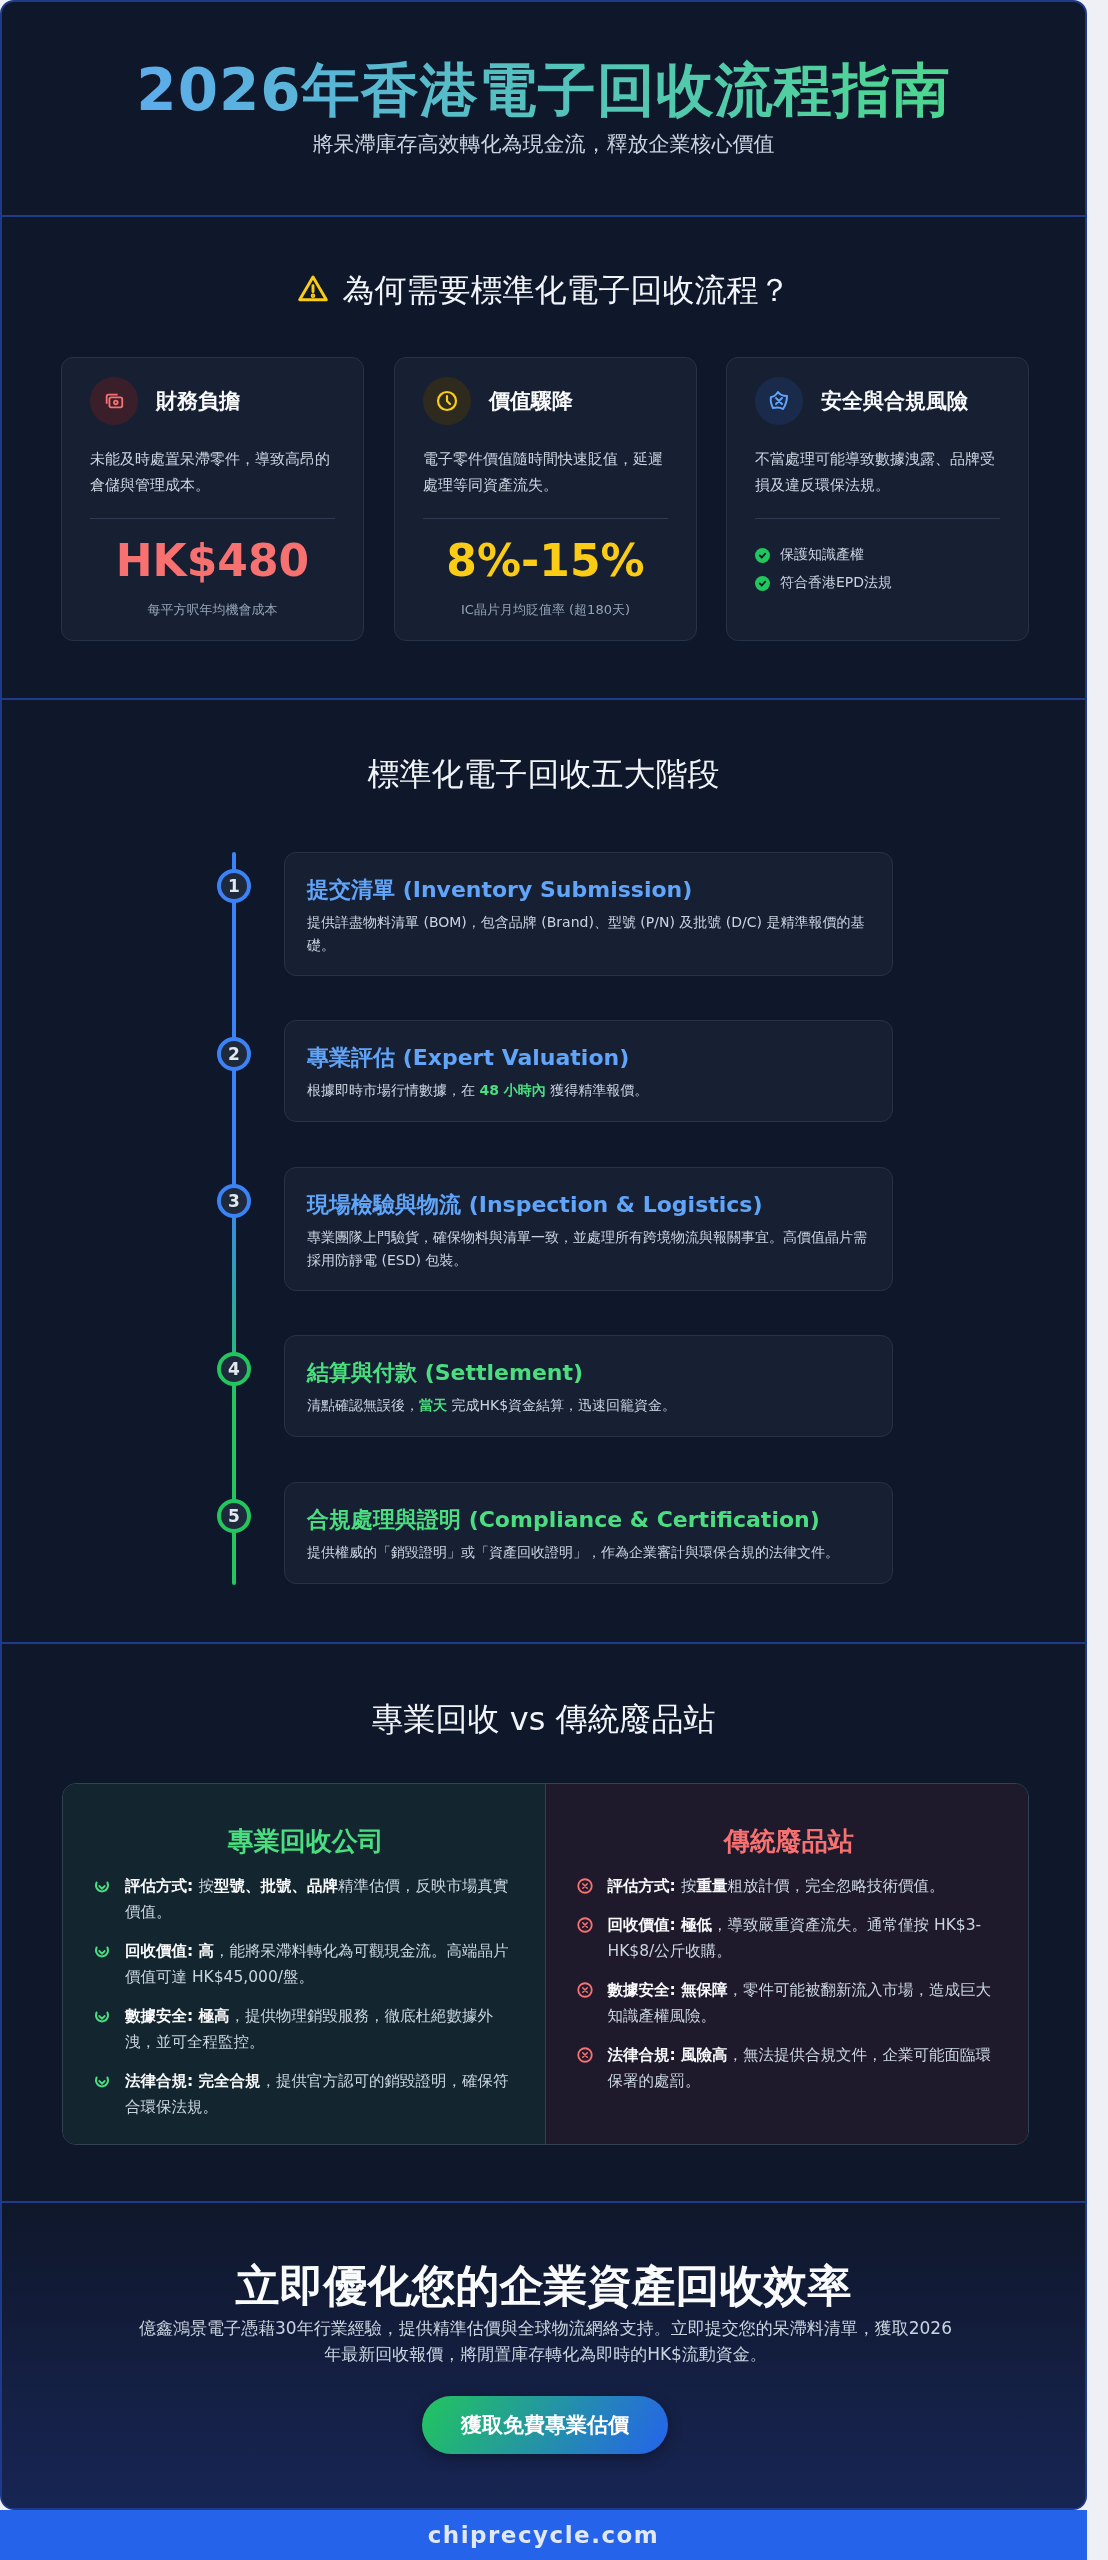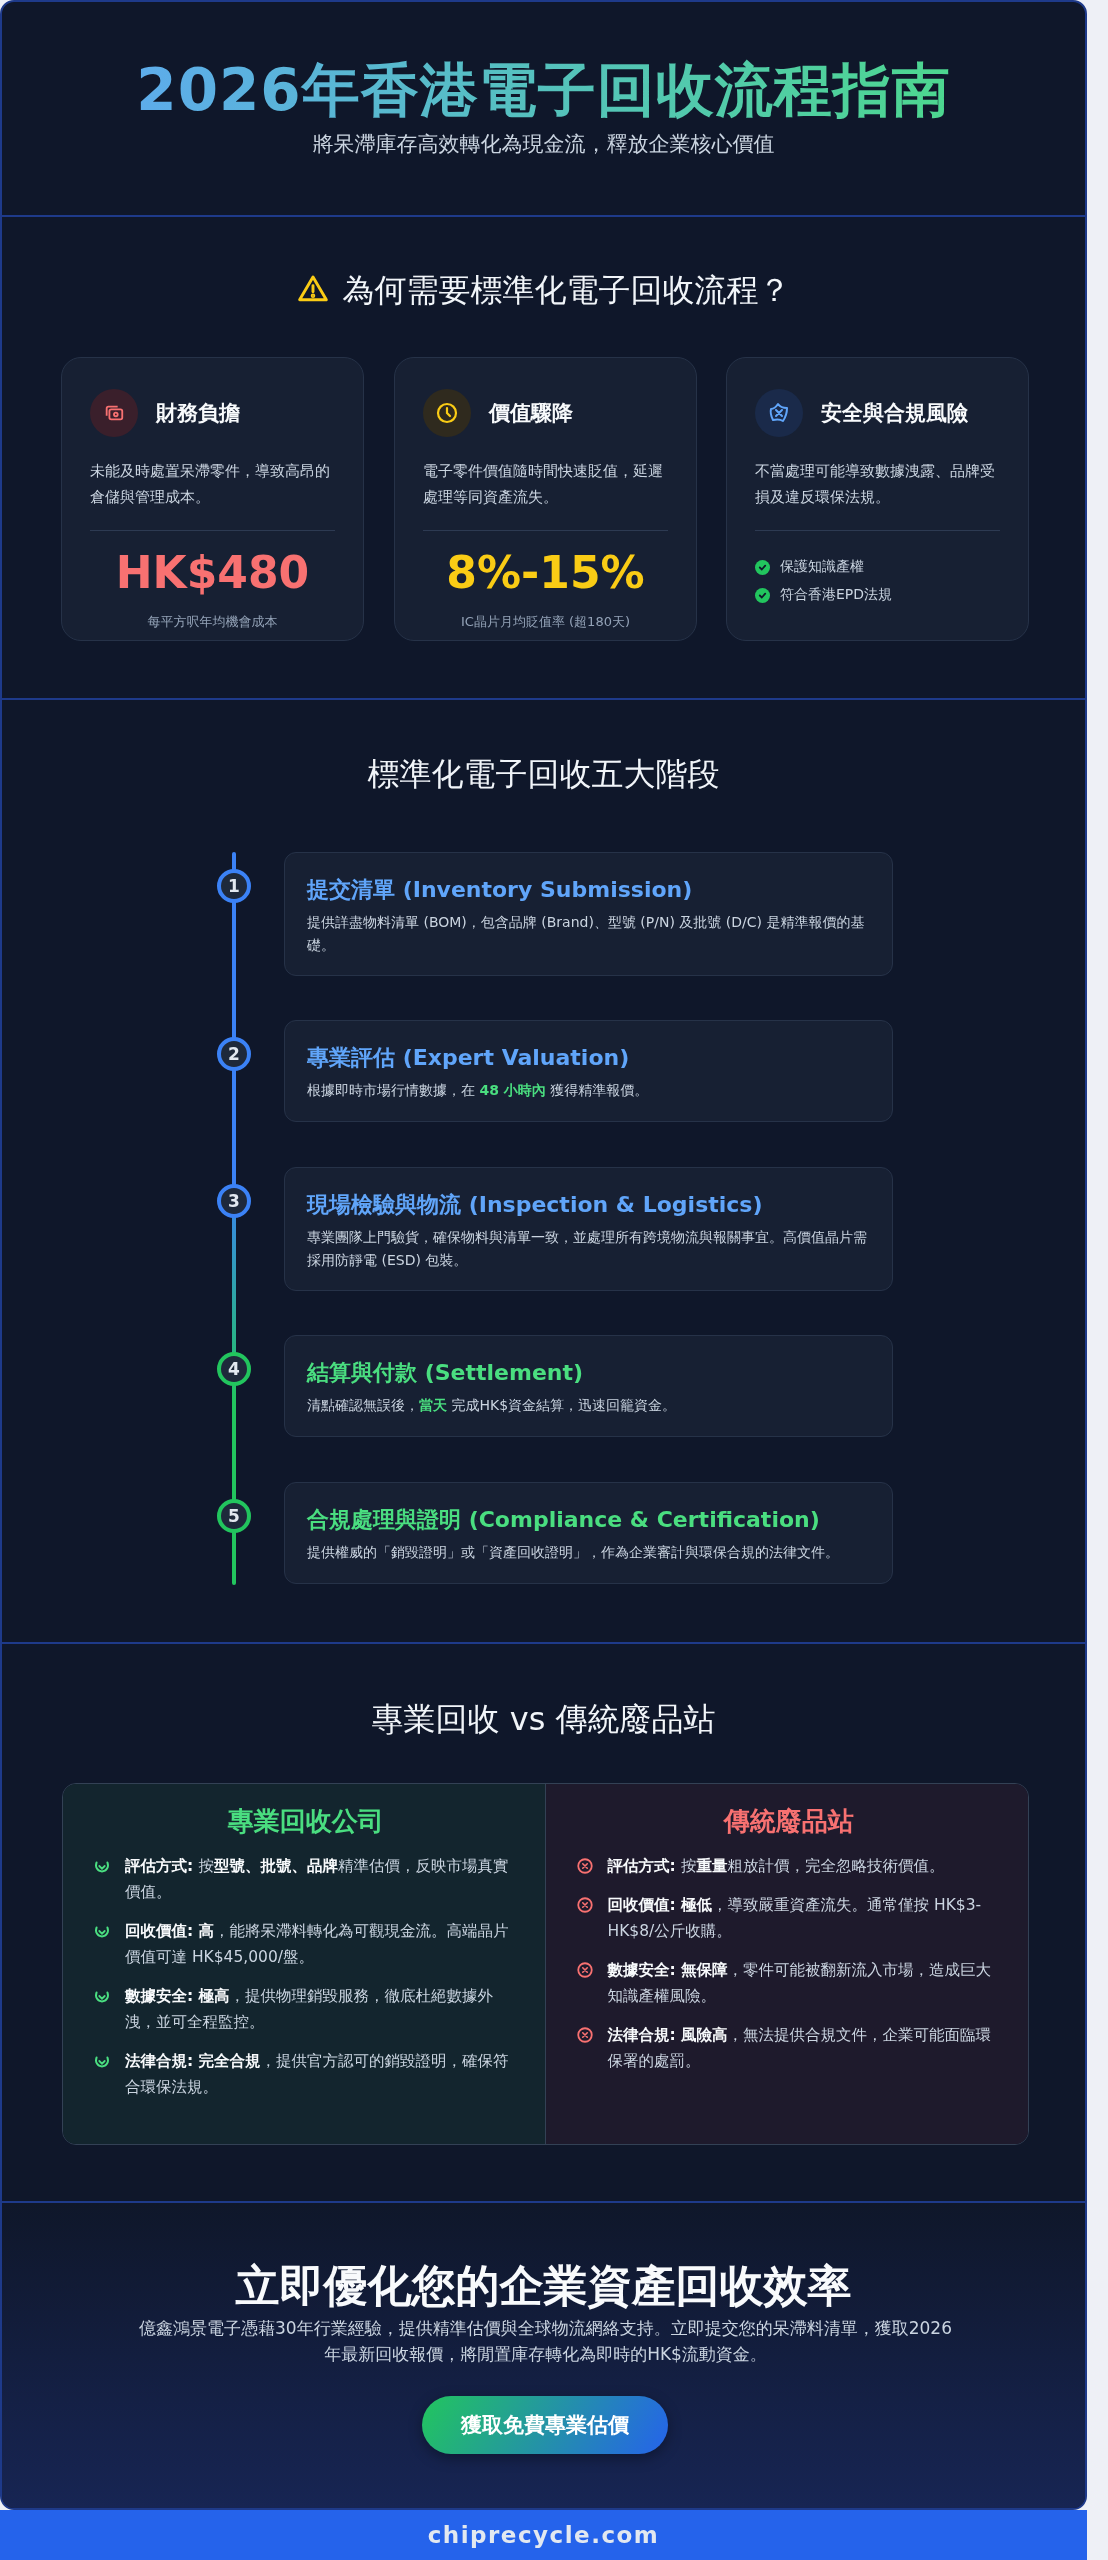--- a/index.html
+++ b/index.html
@@ -17,21 +17,21 @@
                letter-spacing: 1px;
                background: linear-gradient(90deg, #60a5fa 0%, #4ade80 100%);
                -webkit-background-clip: text; background-clip: text; color: transparent; }
   .header .subtitle { position: absolute; top: 128px; left: 0; width: 100%; font-size: 21px; color: #cbd5e1; }
 
   
   .why { position: absolute; top: 217px; left: 0; width: 100%; height: 480px; }
   .section-title { position: absolute; left: 0; width: 100%; text-align: center; font-size: 32px; font-weight: normal; color: #f1f5f9; }
   .section-title .warn { display: inline-block; width: 32px; height: 32px; vertical-align: -4px; margin-right: 14px; }
   .why-card { position: absolute; top: 138px; width: 303px; height: 284px; background: #172033;
-              border: 1px solid #263248; border-radius: 20px; padding: 30px 28px 0 28px; }
+              border: 1px solid #263248; border-radius: 12px; padding: 18px 28px 0 28px; }
   .why-card .ch { display: flex; align-items: center; height: 50px; }
   .icon-circle { width: 48px; height: 48px; border-radius: 50%; display: flex; align-items: center; justify-content: center; margin-right: 18px; flex-shrink: 0; }
   .why-card .ctitle { font-size: 21px; font-weight: bold; color: #f8fafc; }
   .why-card .cdesc { margin-top: 20px; font-size: 15px; line-height: 26px; color: #cbd5e1; height: 52px; }
   .why-card .hr { margin-top: 20px; height: 1px; background: #2d3a52; }
   .why-card .stat { margin-top: 18px; text-align: center; font-size: 44px; font-weight: bold; line-height: 48px; }
   .why-card .statlabel { text-align: center; font-size: 13px; color: #94a3b8; margin-top: 16px; }
   .checklist { margin-top: 22px; }
   .checklist .ci { display: flex; align-items: center; font-size: 14px; color: #cbd5e1; height: 28px; }
   .checklist .ci .chk { width: 15px; height: 15px; border-radius: 50%; background: #22c55e; margin-right: 10px; display: flex; align-items: center; justify-content: center; }
@@ -48,21 +48,21 @@
   .tl-card { position: absolute; left: 282px; width: 609px; background: #172033; border: 1px solid #263248;
              border-radius: 12px; padding: 22px 22px 12px 22px; }
   .tl-card .st { font-size: 22px; font-weight: bold; line-height: 30px; }
   .tl-card .sd { margin-top: 6px; font-size: 14px; line-height: 23px; color: #cbd5e1; }
   .hl-green { color: #4ade80; font-weight: bold; }
 
   
   .compare { position: absolute; top: 1641px; left: 0; width: 100%; height: 558px; }
   .cmp-box { position: absolute; top: 140px; left: 60px; width: 967px; height: 362px; border: 1px solid #334155;
              border-radius: 14px; overflow: hidden; display: flex; }
-  .cmp-col { width: 50%; height: 100%; padding: 20px 26px 0 30px; }
+  .cmp-col { width: 50%; height: 100%; padding: 40px 26px 0 30px; }
   .cmp-col.pro { background: #13252e; border-right: 1px solid #334155; }
   .cmp-col.trad { background: #1e1a2c; }
   .cmp-col .ctitle { text-align: center; font-size: 26px; font-weight: bold; margin-bottom: 14px; }
   .cmp-item { display: flex; align-items: flex-start; font-size: 15.5px; line-height: 26px; color: #cbd5e1; margin-bottom: 13px; }
   .cmp-item .ic { width: 18px; height: 18px; flex-shrink: 0; margin: 4px 14px 0 0; }
   .cmp-item b { color: #f8fafc; }
 
   
   .cta { position: absolute; top: 2201px; left: 0; width: 100%; height: 309px;
          background: linear-gradient(180deg, #0f172a 0%, #172554 100%); text-align: center; }

